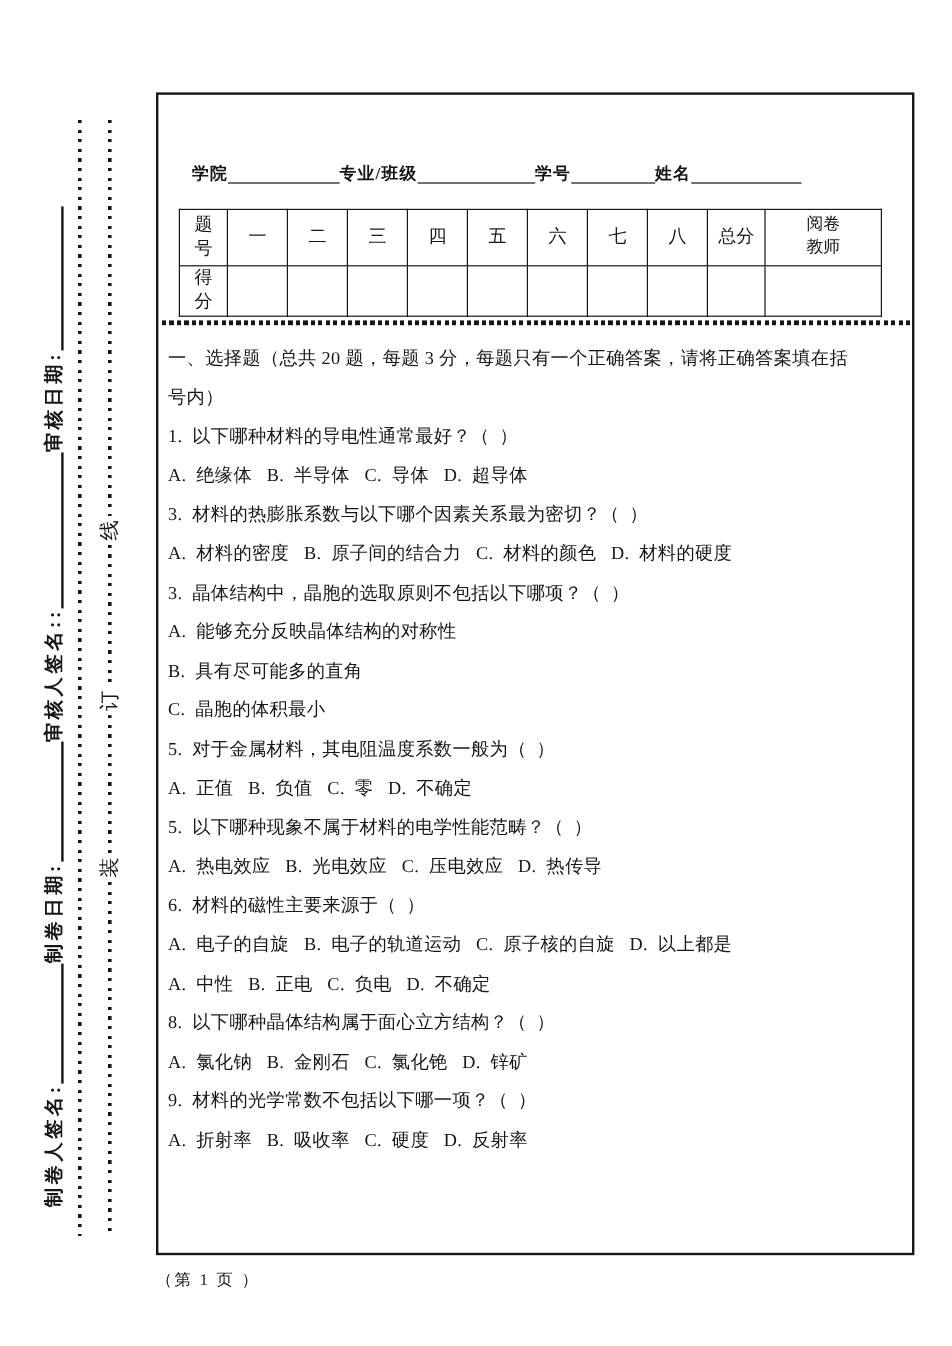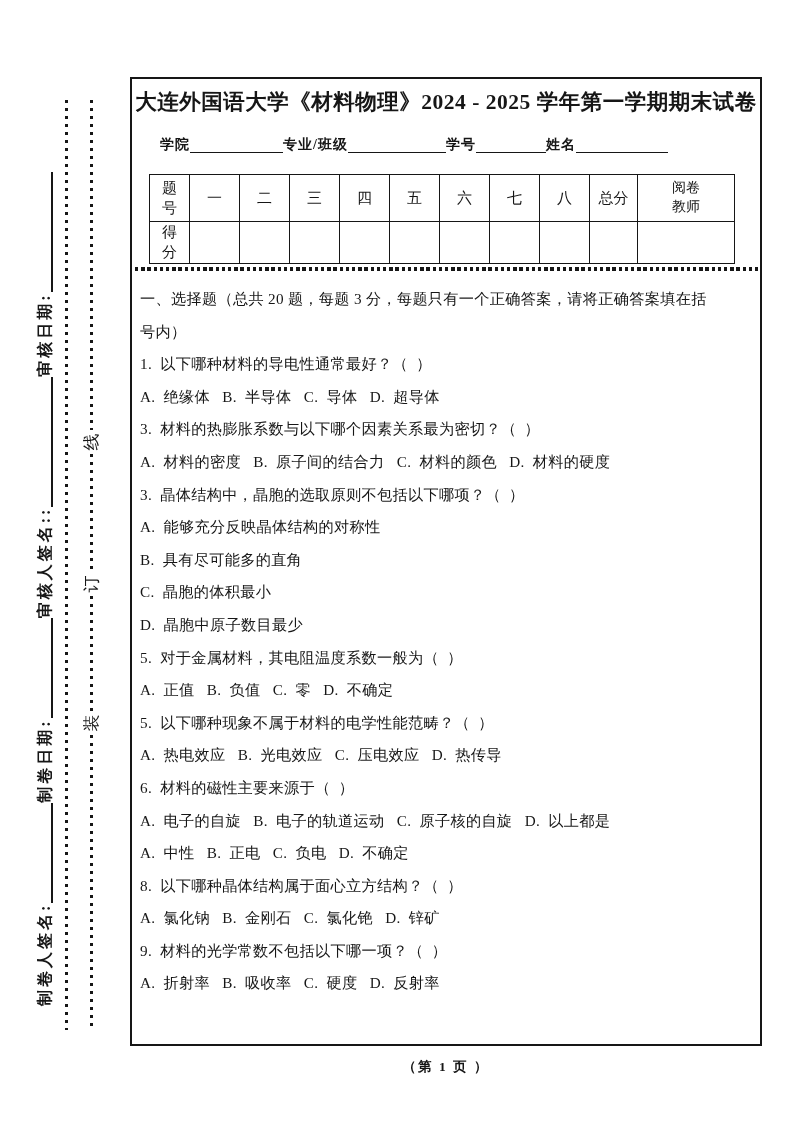--- a/index.html
+++ b/index.html
@@ -69,21 +69,21 @@
   .questions {
     position:absolute; left:8px; top:204px; width:616px;
   }
   .questions p {
     font-size:15.2px; line-height:32.6px; white-space:pre-wrap;
     letter-spacing:0.3px;
   }
 
   .page-footer {
     position:absolute; left:130px; top:1058px; width:632px;
-    text-align:center; font-size:13.5px; font-weight:bold; letter-spacing:2px;
+    text-align:left; font-size:13.5px; font-weight:normal; letter-spacing:2px;
   }
 </style>
 </head>
 <body>
 
 <div class="seal-strip">
   <span>制卷人签名:</span>
   <span class="seal-blank" style="width:100px"></span>
   <span>制卷日期:</span>
   <span class="seal-blank" style="width:100px"></span>
@@ -100,21 +100,20 @@
   <div class="binding-char">线</div>
   <div class="vdots" style="height:118px"></div>
   <div class="binding-char">订</div>
   <div class="vdots" style="height:115px"></div>
   <div class="binding-char">装</div>
   <div class="vdots" style="flex:1"></div>
 </div>
 
 <div class="sheet">
 
-  <div class="exam-title">大连外国语大学《材料物理》2024 - 2025 学年第一学期期末试卷</div>
 
   <div class="info-row">
     <span class="info-label">学院</span>
     <span class="info-blank" style="width:93px"></span>
     <span class="info-label">专业/班级</span>
     <span class="info-blank" style="width:98px"></span>
     <span class="info-label">学号</span>
     <span class="info-blank" style="width:70px"></span>
     <span class="info-label">姓名</span>
     <span class="info-blank" style="width:92px"></span>
@@ -173,21 +172,20 @@
     <p>一、选择题（总共 20 题，每题 3 分，每题只有一个正确答案，请将正确答案填在括
 号内）</p>
     <p>1.  以下哪种材料的导电性通常最好？（  ）</p>
     <p>A.  绝缘体   B.  半导体   C.  导体   D.  超导体</p>
     <p>3.  材料的热膨胀系数与以下哪个因素关系最为密切？（  ）</p>
     <p>A.  材料的密度   B.  原子间的结合力   C.  材料的颜色   D.  材料的硬度</p>
     <p>3.  晶体结构中，晶胞的选取原则不包括以下哪项？（  ）</p>
     <p>A.  能够充分反映晶体结构的对称性</p>
     <p>B.  具有尽可能多的直角</p>
     <p>C.  晶胞的体积最小</p>
-    <p>D.  晶胞中原子数目最少</p>
     <p>5.  对于金属材料，其电阻温度系数一般为（  ）</p>
     <p>A.  正值   B.  负值   C.  零   D.  不确定</p>
     <p>5.  以下哪种现象不属于材料的电学性能范畴？（  ）</p>
     <p>A.  热电效应   B.  光电效应   C.  压电效应   D.  热传导</p>
     <p>6.  材料的磁性主要来源于（  ）</p>
     <p>A.  电子的自旋   B.  电子的轨道运动   C.  原子核的自旋   D.  以上都是</p>
     <p>A.  中性   B.  正电   C.  负电   D.  不确定</p>
     <p>8.  以下哪种晶体结构属于面心立方结构？（  ）</p>
     <p>A.  氯化钠   B.  金刚石   C.  氯化铯   D.  锌矿</p>
     <p>9.  材料的光学常数不包括以下哪一项？（  ）</p>

